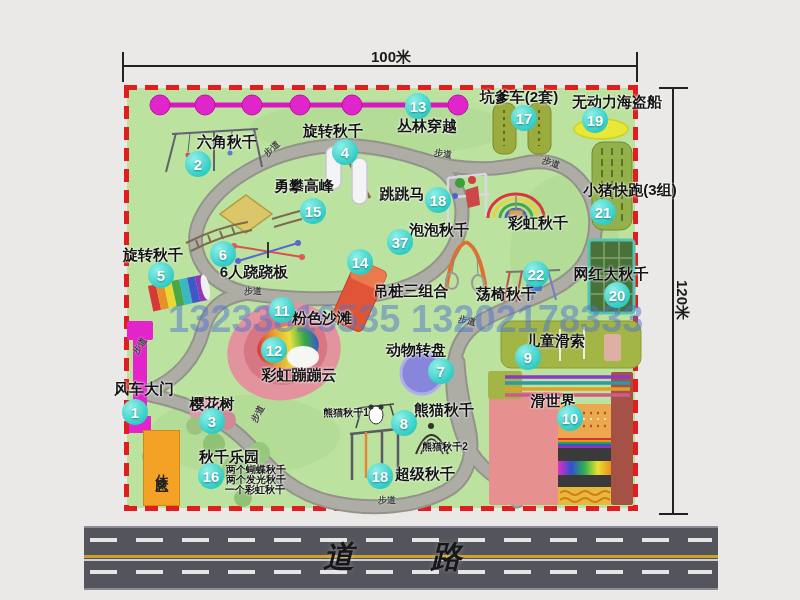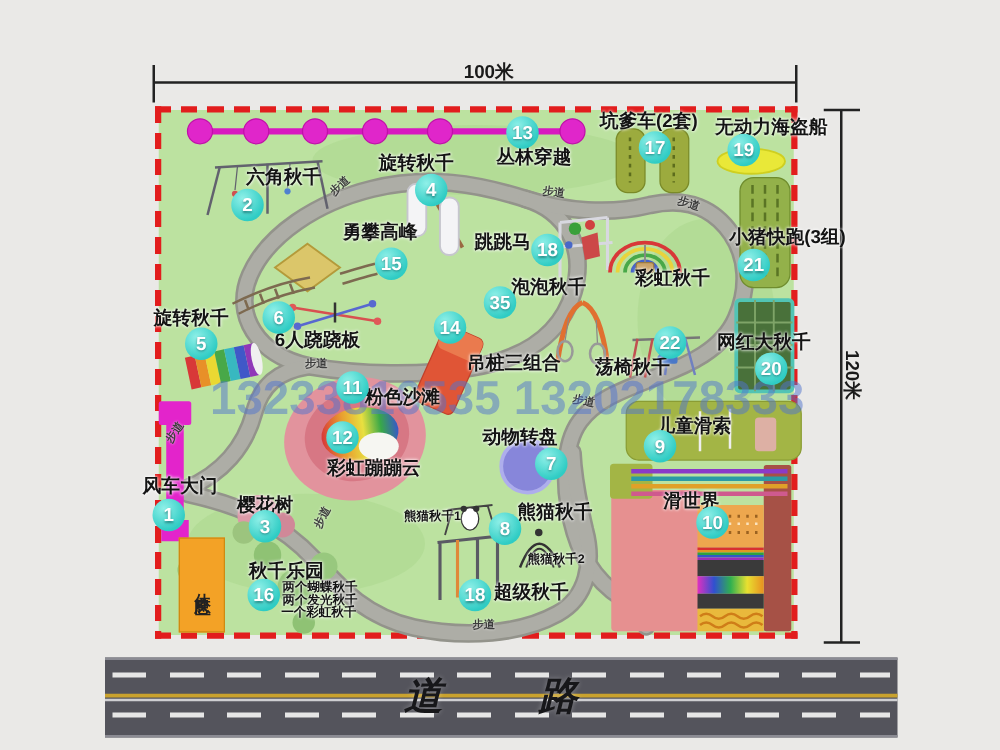--- a/index.html
+++ b/index.html
@@ -352,21 +352,21 @@
   <div class="badge" style="left:418px;top:106px">13</div>
   <div class="badge" style="left:360px;top:262px">14</div>
   <div class="badge" style="left:313px;top:211px">15</div>
   <div class="badge" style="left:211px;top:476px">16</div>
   <div class="badge" style="left:524px;top:118px">17</div>
   <div class="badge" style="left:438px;top:200px">18</div>
   <div class="badge" style="left:595px;top:120px">19</div>
   <div class="badge" style="left:617px;top:295px">20</div>
   <div class="badge" style="left:603px;top:212px">21</div>
   <div class="badge" style="left:536px;top:274px">22</div>
-  <div class="badge" style="left:400px;top:242px">35</div>
+  <div class="badge" style="left:400px;top:242px">37</div>
   <div class="badge" style="left:380px;top:476px">18</div>
 
   <div class="road">
     <div class="lane-dash" style="top:10px"></div>
     <div class="lane-center"></div>
     <div class="lane-white"></div>
     <div class="lane-dash" style="top:42px"></div>
     <div class="road-label">道 路</div>
   </div>
 

